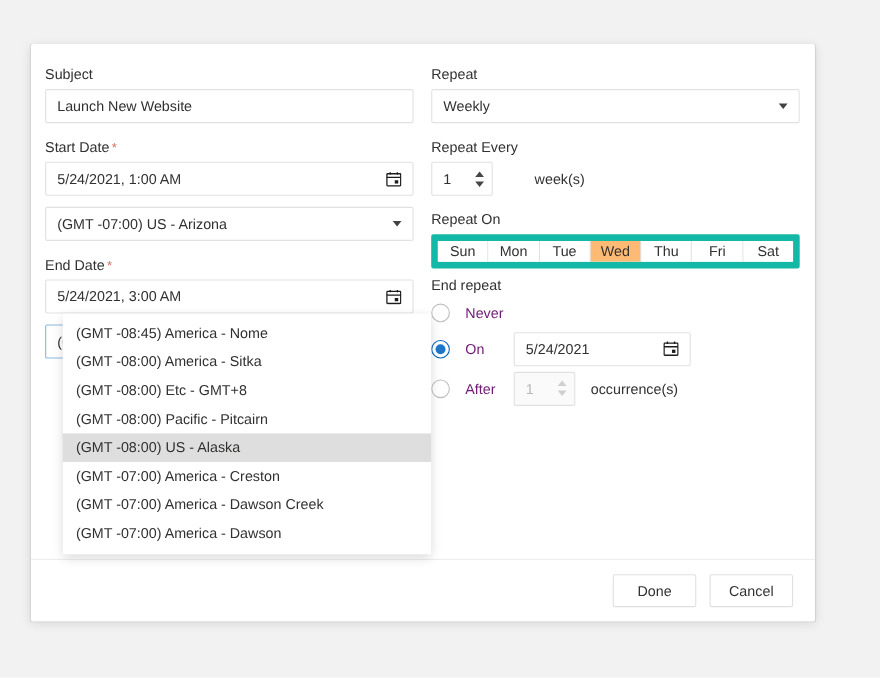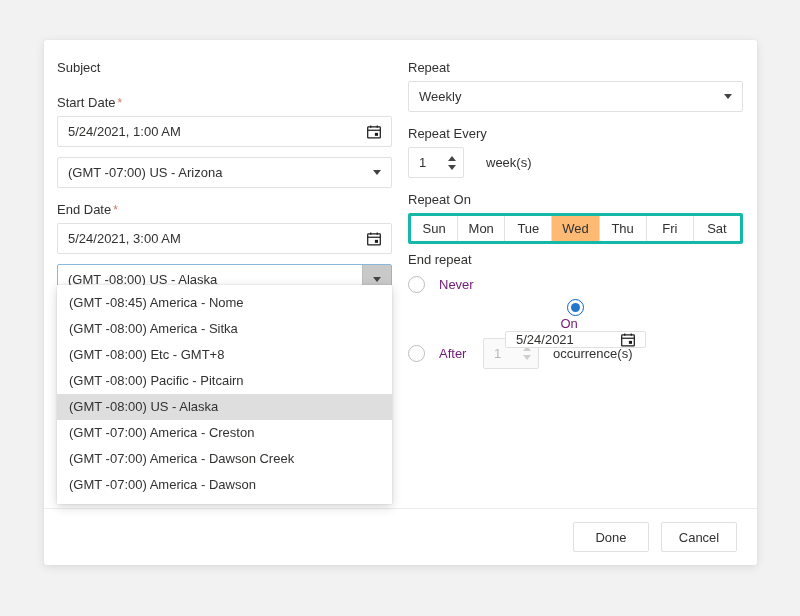--- a/index.html
+++ b/index.html
@@ -14,21 +14,21 @@
     font-family: "Liberation Sans", sans-serif;
     font-size: 13px;
     color: #323130;
     overflow: hidden;
     position: relative;
   }
 
   
   #dialog {
     position: absolute;
-    left: 44px;
+    left: 28px;
     top: 40px;
     width: 713px;
     height: 525px;
     background: #ffffff;
     box-shadow: 0 2px 10px rgba(0,0,0,0.10), 0 0 1px rgba(0,0,0,0.12);
     border-radius: 2px;
   }
 
   #dialog-body {
     position: absolute;
@@ -167,28 +167,28 @@
     border-right: 4px solid transparent;
     border-top: 5px solid #484644;
   }
   .spinner.disabled .arr-up { border-bottom-color: #cfcfcf; }
   .spinner.disabled .arr-dn { border-top-color: #cfcfcf; }
 
   .inline-row { display: flex; align-items: center; }
   .unit-label {
     font-size: 13px;
     color: #323130;
-    margin-left: 22px;
+    margin-left: 38px;
     white-space: nowrap;
   }
 
   
   .day-group {
     display: flex;
-    border: 3px solid #14b8a6;
+    border: 6px solid #14b8a6;
     border-radius: 2px;
     overflow: hidden;
     width: 335px;
     box-sizing: border-box;
     height: 31px;
   }
   .day-btn {
     flex: 1 1 0;
     display: flex;
     align-items: center;
@@ -267,20 +267,23 @@
 </head>
 <body>
 
 <div id="dialog">
 
   <div id="dialog-body">
 
     <div class="col-left">
 
       <div class="field-label">Subject</div>
+      <div class="textbox">
+        <span class="value">Launch New Website</span>
+      </div>
 
       <div class="spacer-14"></div>
 
       <div class="field-label">
         <span>Start Date</span><span class="req-star">*</span>
       </div>
       <div class="textbox">
         <span class="value">5/24/2021, 1:00 AM</span>
         <svg class="cal-icon" viewBox="0 0 16 16">
           <rect x="0.8" y="2.2" width="14.4" height="12.6" rx="0.8" fill="none" stroke="#1b1b1b" stroke-width="1.4"></rect>
@@ -362,26 +365,26 @@
 
       <div class="spacer-8"></div>
 
       <div class="field-label" style="margin-bottom:1px;">End repeat</div>
 
       <div class="radio-row">
         <span class="radio"></span>
         <span class="radio-label">Never</span>
       </div>
 
-      <div class="radio-row" style="height:36px;flex-direction:column;">
+      <div class="radio-row" style="height:36px;">
         <span class="radio checked">
           <span class="dot"></span>
         </span>
         <span class="radio-label" style="width:44px;">On</span>
-        <div class="textbox" style="width:141px;">
+        <div class="textbox" style="width:161px;">
           <span class="value">5/24/2021</span>
           <svg class="cal-icon" viewBox="0 0 16 16">
             <rect x="0.8" y="2.2" width="14.4" height="12.6" rx="0.8" fill="none" stroke="#1b1b1b" stroke-width="1.4"></rect>
             <line x1="0.8" y1="6" x2="15.2" y2="6" stroke="#1b1b1b" stroke-width="1.4"></line>
             <rect x="9" y="9" width="3.6" height="3.4" fill="#1b1b1b"></rect>
             <line x1="4.3" y1="0.6" x2="4.3" y2="3" stroke="#1b1b1b" stroke-width="1.4"></line>
             <line x1="11.7" y1="0.6" x2="11.7" y2="3" stroke="#1b1b1b" stroke-width="1.4"></line>
           </svg>
         </div>
       </div>

